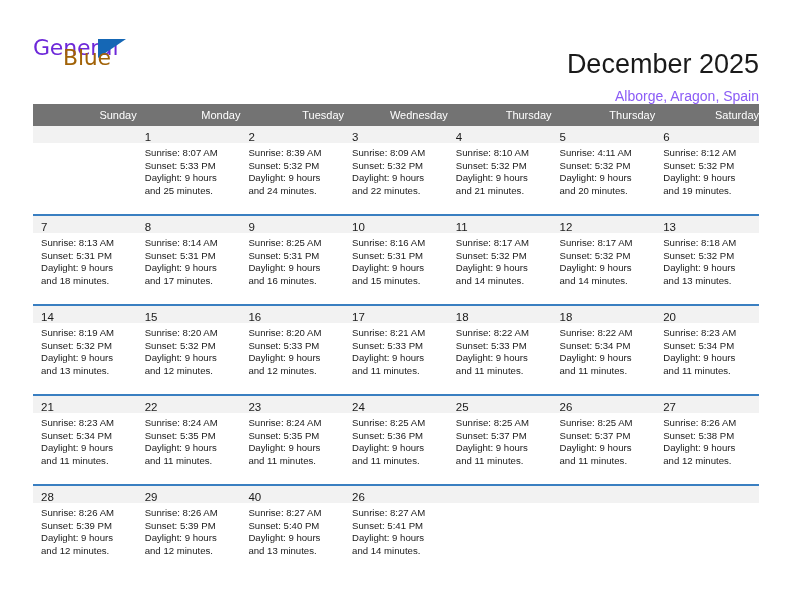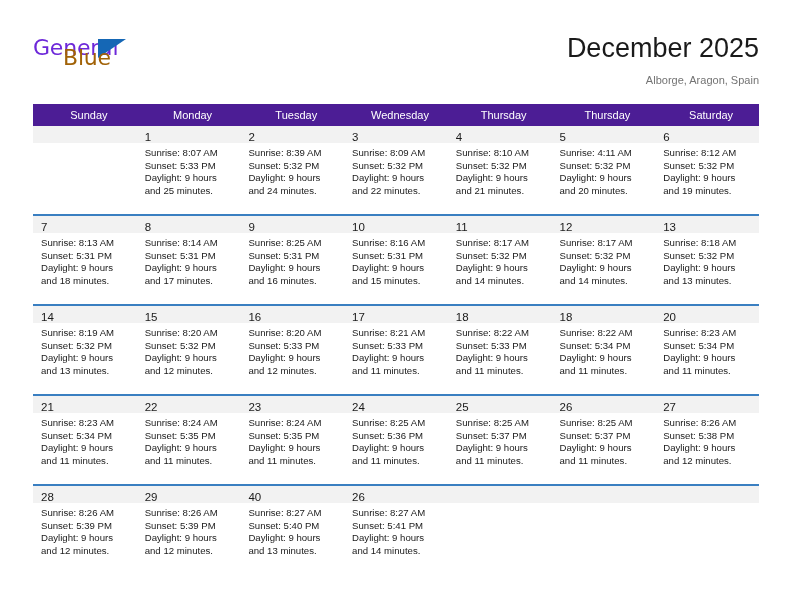--- a/index.html
+++ b/index.html
@@ -64,56 +64,56 @@
     font-size: 22px;
     letter-spacing: -0.2px;
     color: #a16207;
     font-family: "DejaVu Sans", sans-serif;
     line-height: 24px;
   }
 
   .title-block {
     position: absolute;
     right: 33px;
-    top: 32px;
+    top: 48px;
     text-align: right;
     margin-left: 7px;
   }
   .cal-title {
     font-size: 27px;
     color: #1a1a1a;
     line-height: 33px;
     white-space: nowrap;
     font-weight: normal;
     margin: 0;
   }
   .cal-subtitle {
-    font-size: 11px;
-    color: #737373;
+    font-size: 14px;
+    color: #8b5cf6;
     line-height: 20px;
     margin-top: 5px;
     white-space: nowrap;
   }
 
   
   .calendar {
     position: absolute;
     left: 33px;
     top: 104px;
     width: 726px;
     border-collapse: collapse;
     table-layout: fixed;
   }
 
   .calendar th {
-    background: #4c1d95;
+    background: #737373;
     color: #ffffff;
     font-size: 11px;
     font-weight: normal;
-    text-align: center;
+    text-align: right;
     padding: 5px 0 5px 8px;
     height: 12px;
     border: none;
   }
 
   .calendar td {
     width: 103.7px;
     vertical-align: top;
     padding: 0;
     border: none;

